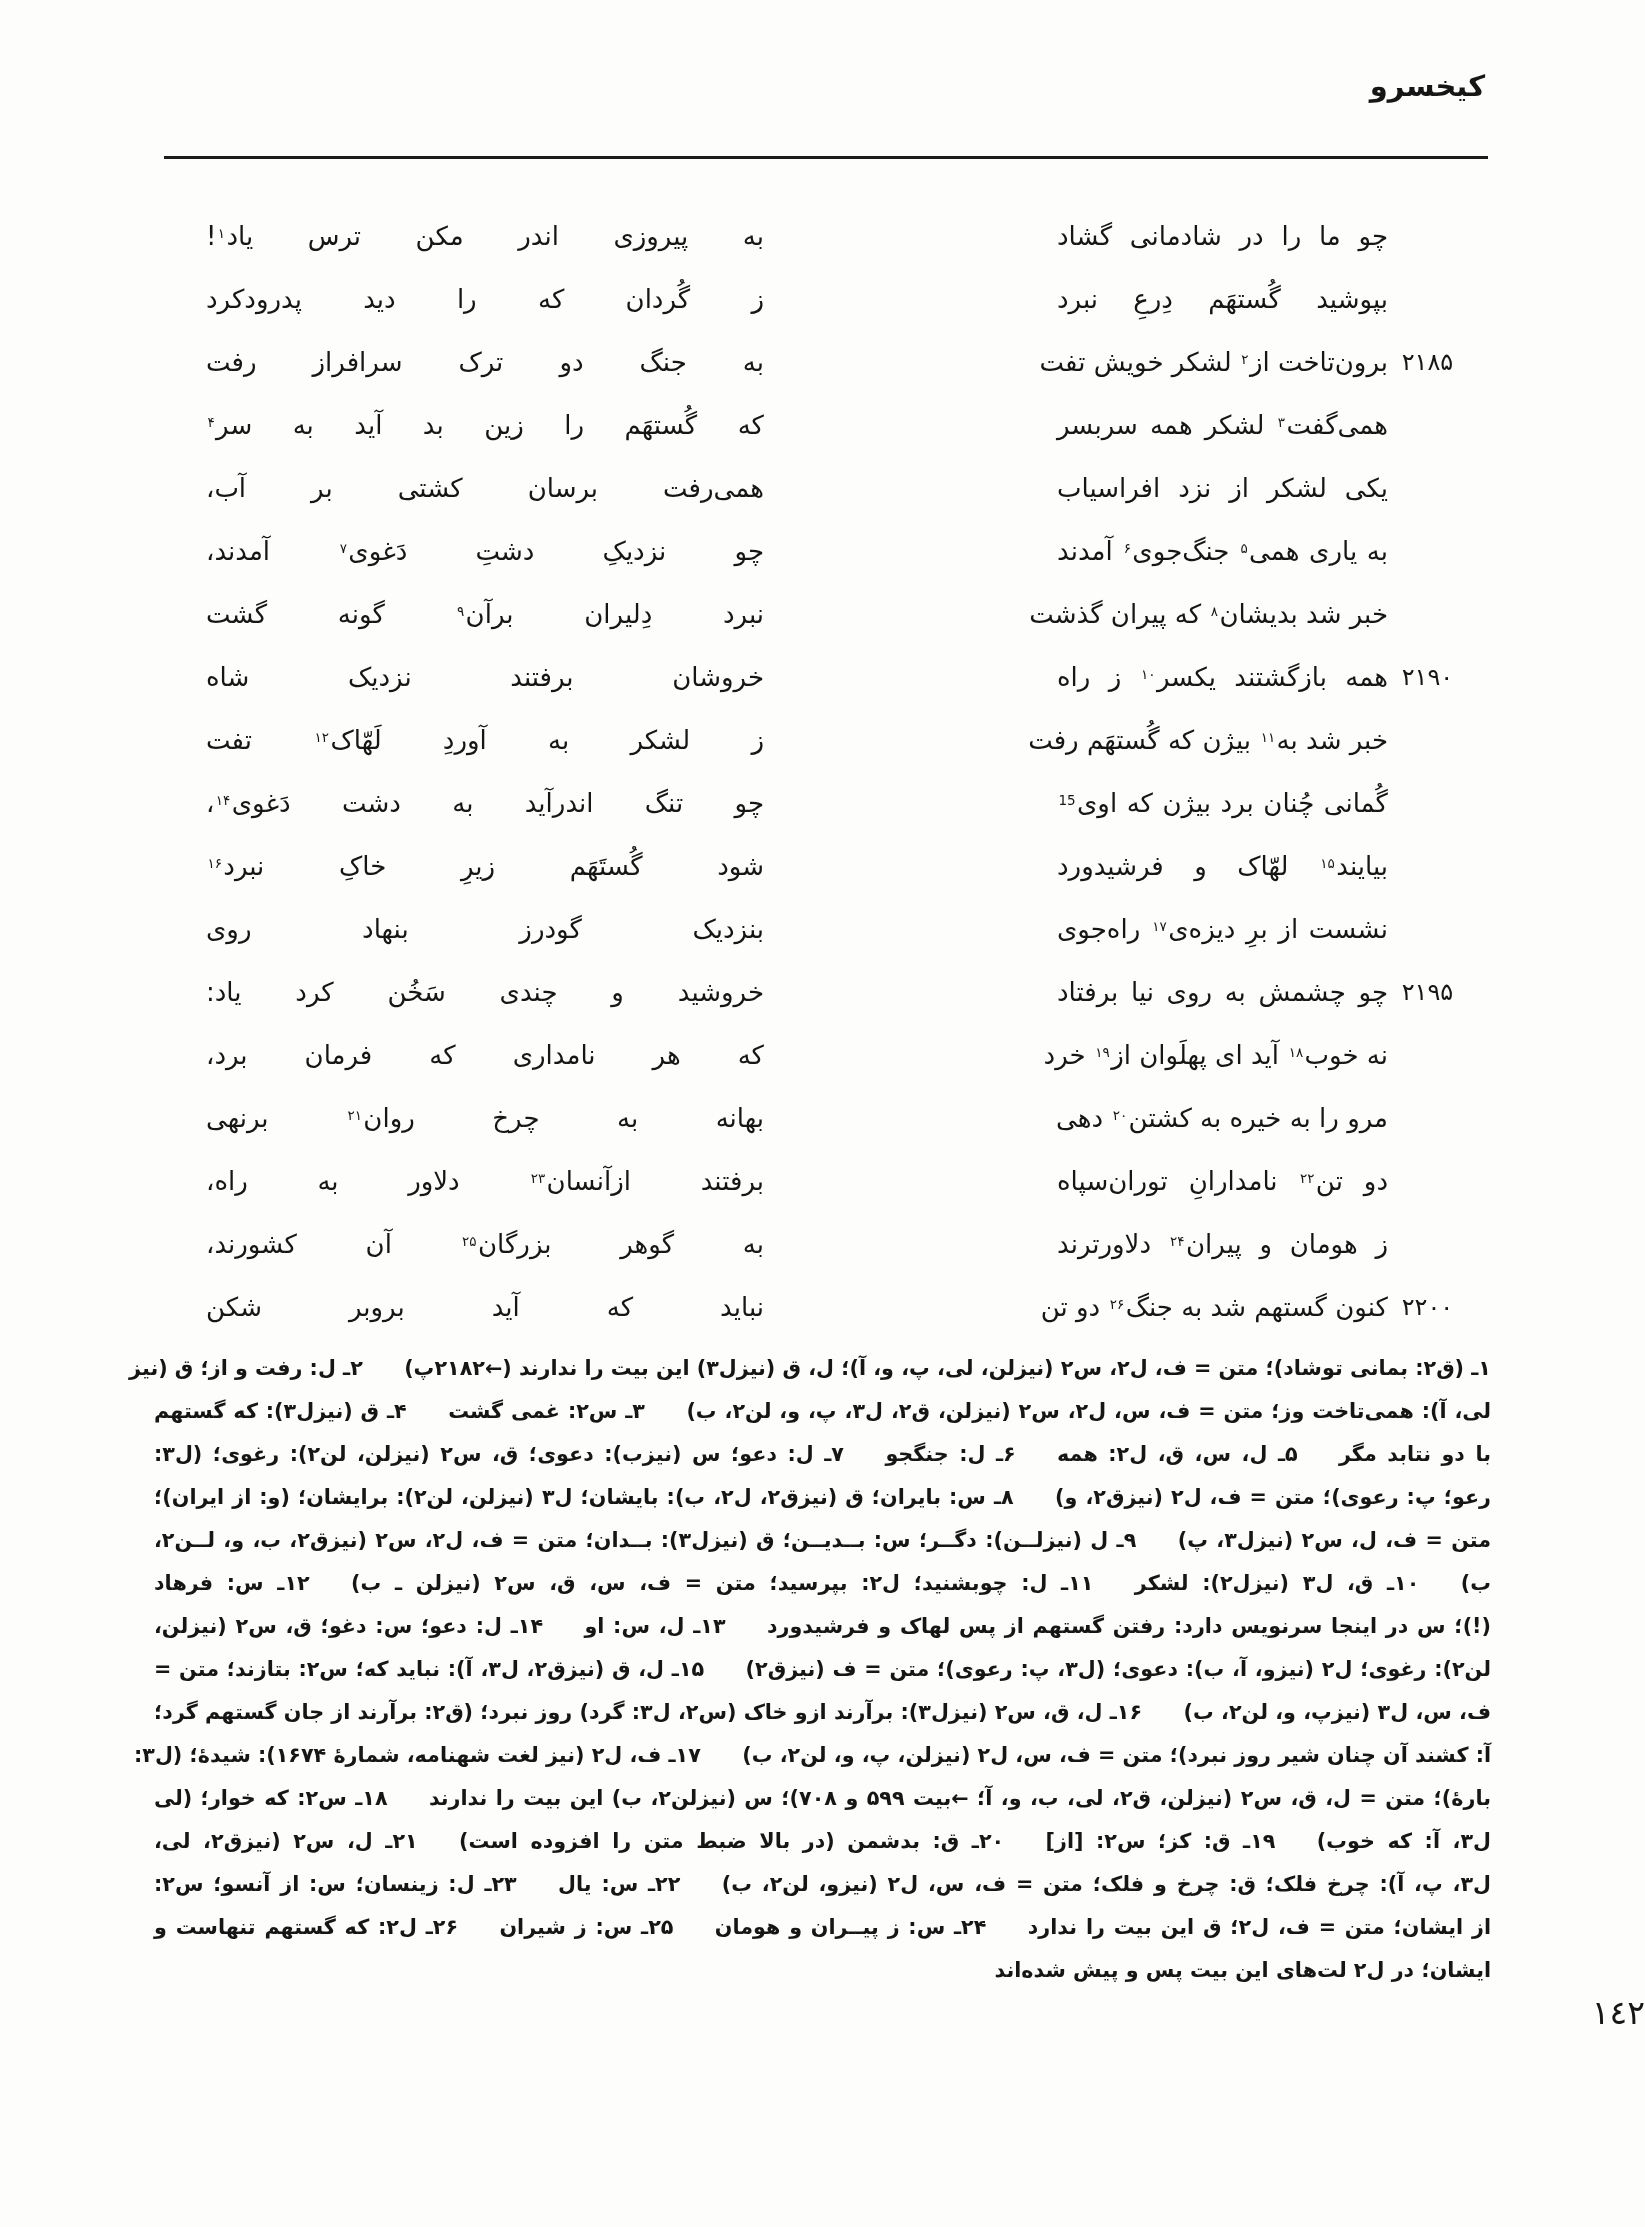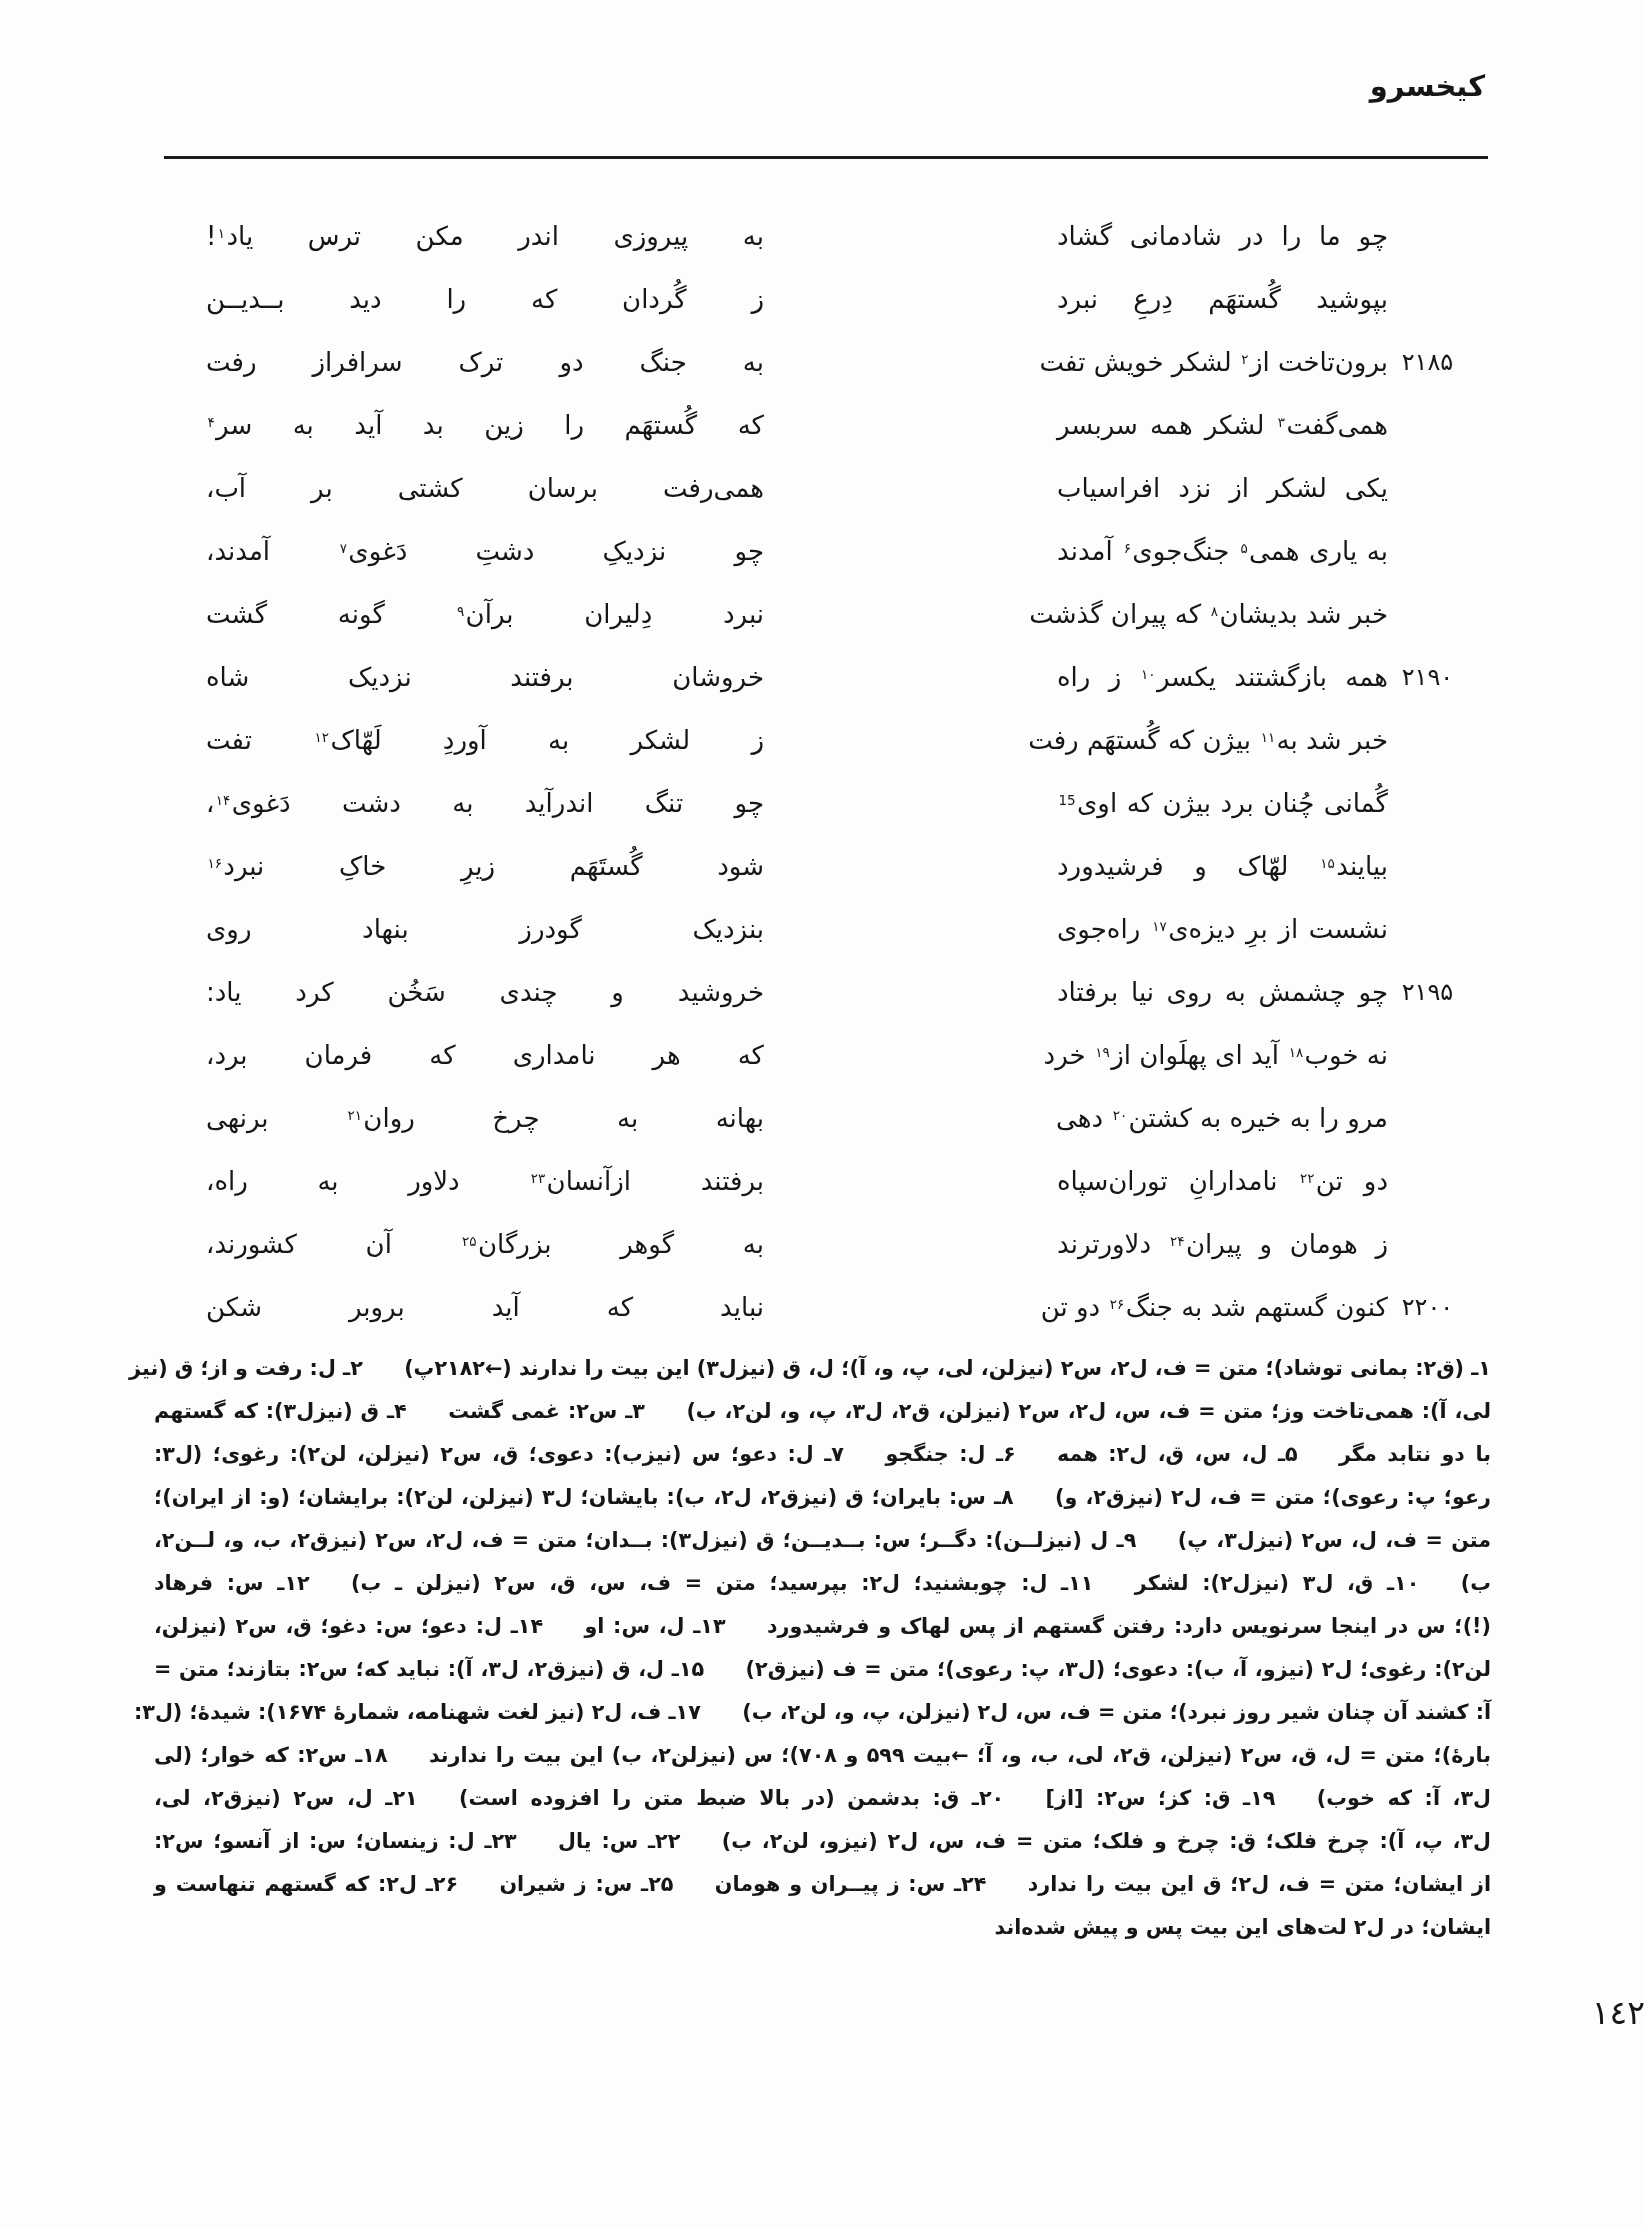--- a/index.html
+++ b/index.html
@@ -62,21 +62,21 @@
 
 <div class="poem">
     <div class="verse-row">
       <div class="vnum"></div>
       <div class="hemi h-first">چو ما را در شادمانی گشاد</div>
       <div class="hemi h-second">به پیروزی اندر مکن ترس یاد<span class="fn-mark">۱</span>!</div>
     </div>
     <div class="verse-row">
       <div class="vnum"></div>
       <div class="hemi h-first">بپوشید گُستهَم دِرعِ نبرد</div>
-      <div class="hemi h-second">ز گُردان که را دید بــدیــن</div>
+      <div class="hemi h-second">ز گُردان که را دید پدرودکرد</div>
     </div>
     <div class="verse-row">
       <div class="vnum">۲۱۸۵</div>
       <div class="hemi h-first">برون‌تاخت از<span class="fn-mark">۲</span> لشکر خویش تفت</div>
       <div class="hemi h-second">به جنگ دو ترک سرافراز رفت</div>
     </div>
     <div class="verse-row">
       <div class="vnum"></div>
       <div class="hemi h-first">همی‌گفت<span class="fn-mark">۳</span> لشکر همه سربسر</div>
       <div class="hemi h-second">که گُستهَم را زین بد آید به سر<span class="fn-mark">۴</span></div>
@@ -155,20 +155,21 @@
 
 <div class="footnotes">
     <div class="fnline">۱ـ (ق۲: بمانی توشاد)؛ متن = ف، ل۲، س۲ (نیزلن، لی، پ، و، آ)؛ ل، ق (نیزل۳) این بیت را ندارند (←۲۱۸۲پ)  ۲ـ ل: رفت و از؛ ق (نیز</div>
     <div class="fnline">لی، آ): همی‌تاخت وز؛ متن = ف، س، ل۲، س۲ (نیزلن، ق۲، ل۳، پ، و، لن۲، ب)  ۳ـ س۲: غمی گشت  ۴ـ ق (نیزل۳): که گستهم</div>
     <div class="fnline">با دو نتابد مگر  ۵ـ ل، س، ق، ل۲: همه  ۶ـ ل: جنگجو  ۷ـ ل: دعو؛ س (نیزب): دعوی؛ ق، س۲ (نیزلن، لن۲): رغوی؛ (ل۳:</div>
     <div class="fnline">رعو؛ پ: رعوی)؛ متن = ف، ل۲ (نیزق۲، و)  ۸ـ س: بایران؛ ق (نیزق۲، ل۲، ب): بایشان؛ ل۳ (نیزلن، لن۲): برایشان؛ (و: از ایران)؛</div>
     <div class="fnline">متن = ف، ل، س۲ (نیزل۳، پ)  ۹ـ ل (نیزلــن): دگــر؛ س: بــدیــن؛ ق (نیزل۳): بــدان؛ متن = ف، ل۲، س۲ (نیزق۲، ب، و، لــن۲،</div>
     <div class="fnline">ب)  ۱۰ـ ق، ل۳ (نیزل۲): لشکر  ۱۱ـ ل: چوبشنید؛ ل۲: بپرسید؛ متن = ف، س، ق، س۲ (نیزلن ـ ب)  ۱۲ـ س: فرهاد</div>
     <div class="fnline">(!)؛ س در اینجا سرنویس دارد: رفتن گستهم از پس لهاک و فرشیدورد  ۱۳ـ ل، س: او  ۱۴ـ ل: دعو؛ س: دغو؛ ق، س۲ (نیزلن،</div>
     <div class="fnline">لن۲): رغوی؛ ل۲ (نیزو، آ، ب): دعوی؛ (ل۳، پ: رعوی)؛ متن = ف (نیزق۲)  ۱۵ـ ل، ق (نیزق۲، ل۳، آ): نباید که؛ س۲: بتازند؛ متن =</div>
+    <div class="fnline">ف، س، ل۳ (نیزپ، و، لن۲، ب)  ۱۶ـ ل، ق، س۲ (نیزل۳): برآرند ازو خاک (س۲، ل۳: گرد) روز نبرد؛ (ق۲: برآرند از جان گستهم گرد؛</div>
     <div class="fnline">آ: کشند آن چنان شیر روز نبرد)؛ متن = ف، س، ل۲ (نیزلن، پ، و، لن۲، ب)  ۱۷ـ ف، ل۲ (نیز لغت شهنامه، شمارهٔ ۱۶۷۴): شیدهٔ؛ (ل۳:</div>
     <div class="fnline">بارهٔ)؛ متن = ل، ق، س۲ (نیزلن، ق۲، لی، ب، و، آ؛ ←بیت ۵۹۹ و ۷۰۸)؛ س (نیزلن۲، ب) این بیت را ندارند  ۱۸ـ س۲: که خوار؛ (لی</div>
     <div class="fnline">ل۳، آ: که خوب)  ۱۹ـ ق: کز؛ س۲: [از]  ۲۰ـ ق: بدشمن (در بالا ضبط متن را افزوده است)  ۲۱ـ ل، س۲ (نیزق۲، لی،</div>
     <div class="fnline">ل۳، پ، آ): چرخ فلک؛ ق: چرخ و فلک؛ متن = ف، س، ل۲ (نیزو، لن۲، ب)  ۲۲ـ س: یال  ۲۳ـ ل: زینسان؛ س: از آنسو؛ س۲:</div>
     <div class="fnline">از ایشان؛ متن = ف، ل۲؛ ق این بیت را ندارد  ۲۴ـ س: ز پیــران و هومان  ۲۵ـ س: ز شیران  ۲۶ـ ل۲: که گستهم تنهاست و</div>
     <div class="fnline last">ایشان؛ در ل۲ لت‌های این بیت پس و پیش شده‌اند</div>
   </div>
 
 <div class="page-number">١٤٢</div>
 

